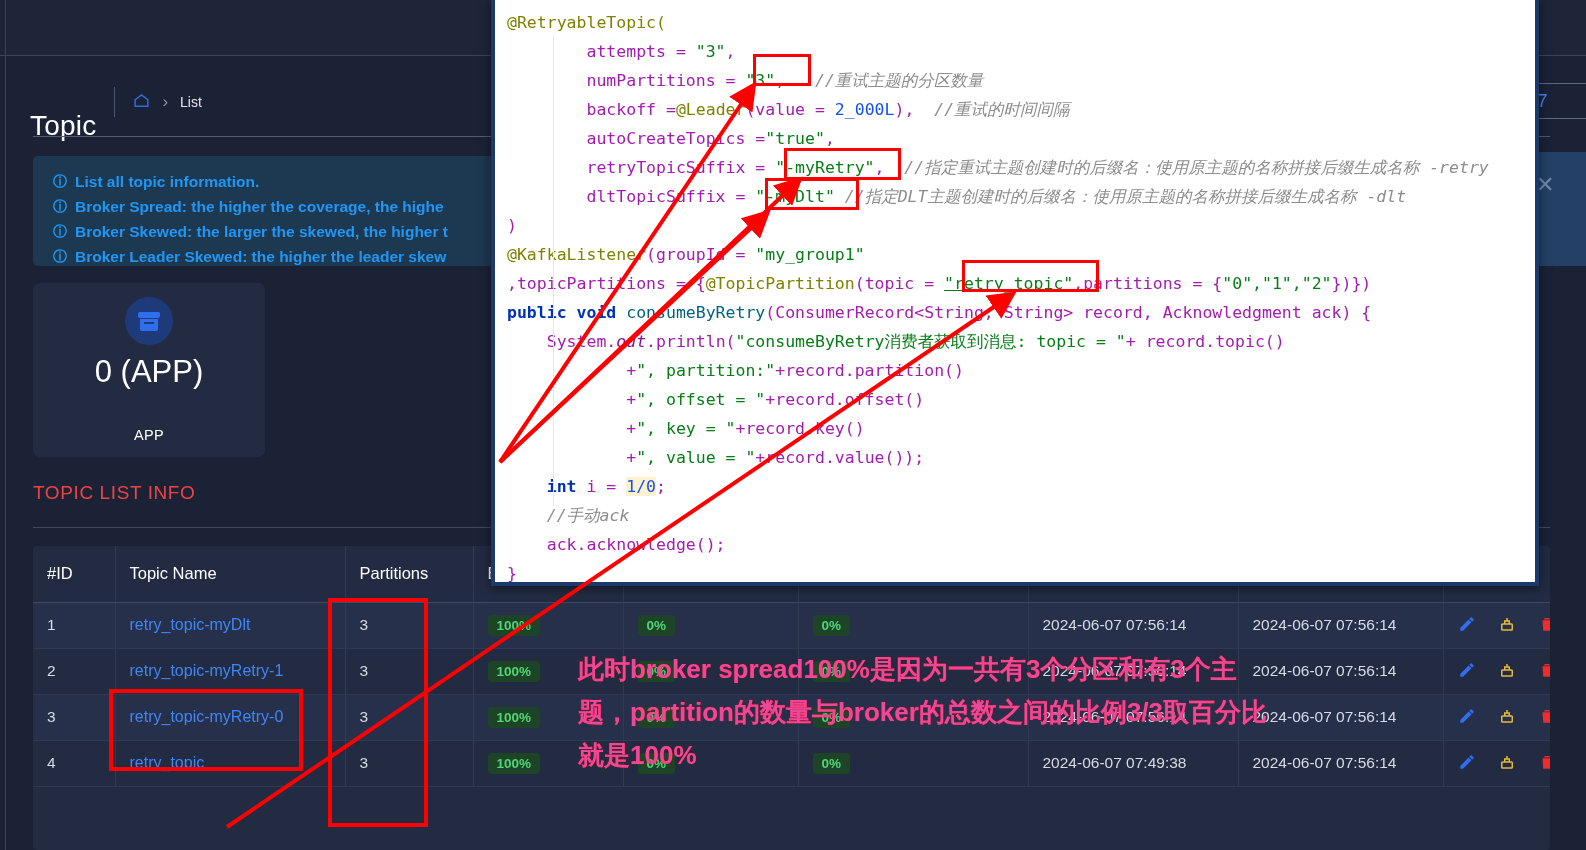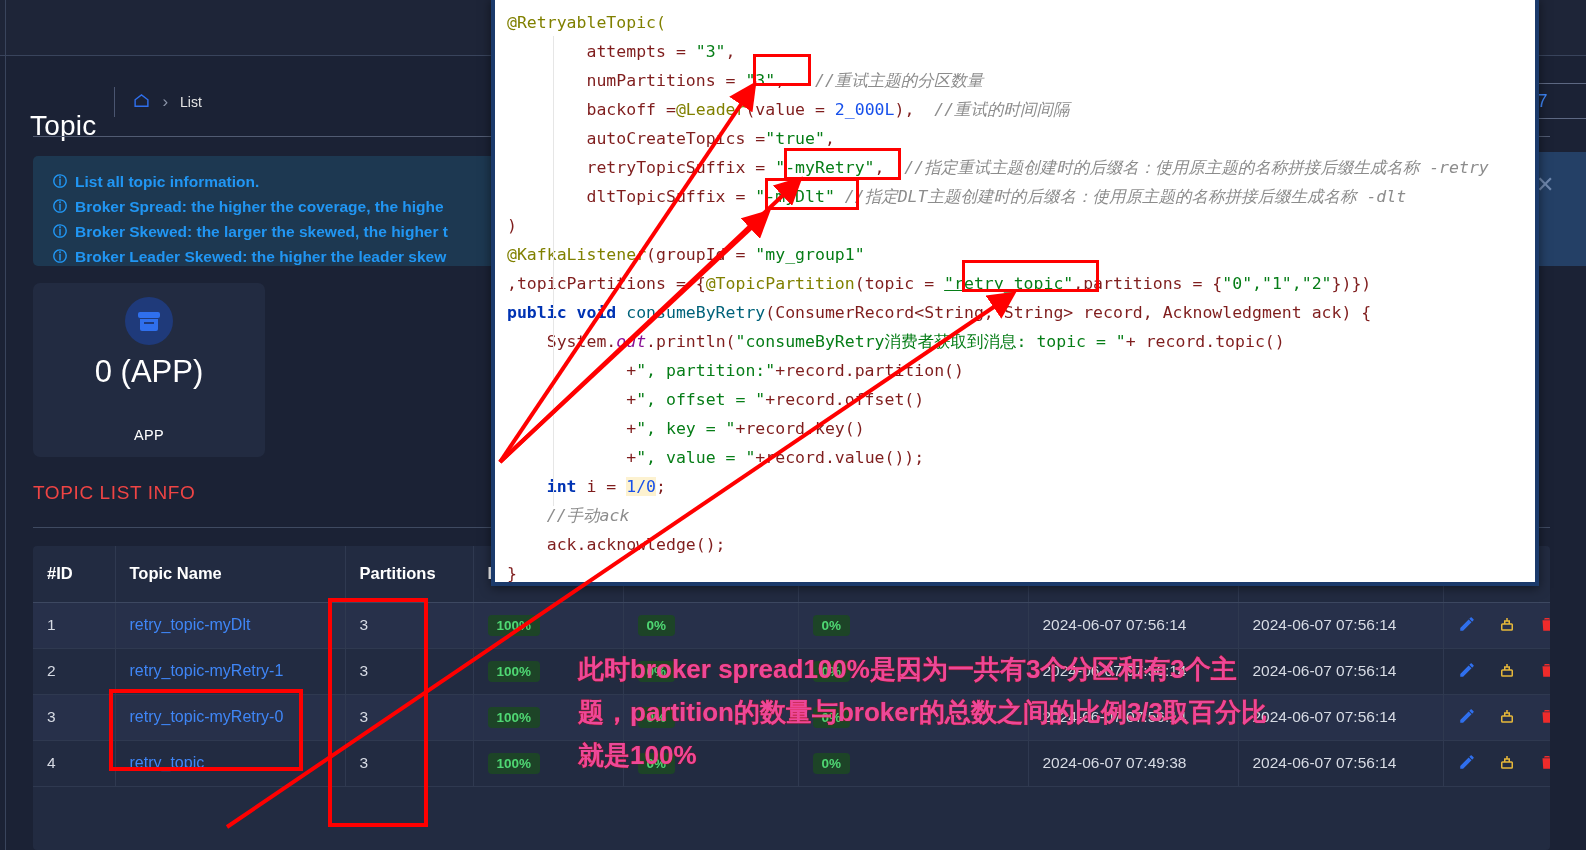--- a/index.html
+++ b/index.html
@@ -64,21 +64,21 @@
   }
   .sect-rule { position: absolute; left: 33px; top: 527px; width: 1517px; height: 1px; background: #3f4a61; }
 
   
   .table-wrap {
     position: absolute; left: 33px; top: 546px; width: 1517px; height: 304px;
     background: #222b41; border-radius: 4px; overflow: hidden;
   }
   table.tbl { width: 1517px; border-collapse: collapse; table-layout: fixed; }
   table.tbl th {
-    height: 56px; text-align: left; color: #ffffff; font-size: 16.5px; font-weight: bold;
+    height: 56px; text-align: left; color: #ffffff; font-size: 16.5px; font-weight: normal;
     padding: 0 14px; border-bottom: 1px solid #3d4861; border-right: 1px solid #2f3950;
     vertical-align: middle;
   }
   table.tbl td {
     height: 46px; color: #d7dbe4; font-size: 15.5px; padding: 0 14px;
     border-bottom: 1px solid #2f3950; border-right: 1px solid #2f3950;
     vertical-align: middle; white-space: nowrap;
   }
   table.tbl tr.alt td { background: #27304a; }
   .topic-link { color: #3f86f7; font-size: 16px; }
@@ -123,21 +123,21 @@
   }
   .code-pane .gutter { position: absolute; left: 58px; top: 38px; width: 1px; height: 470px; background: #e6e6e6; }
   .kw   { color: #0033b3; font-weight: bold; }
   .ann  { color: #808000; }
   .str  { color: #067d17; }
   .num  { color: #1750eb; }
   .cmt  { color: #8c8c8c; font-style: italic; }
   .fld  { color: #871094; font-style: italic; }
   .mth  { color: #00627a; }
   .hl   { background: #fdf2d0; }
-  .plain{ color: #7f1d1d; margin-top: 34px; }
+  .plain{ color: #a21caf; margin-top: 34px; }
 
   
   .rbox { position: absolute; border: 3px solid #ff0000; pointer-events: none; }
 
   
   .annots { position: absolute; inset: 0; pointer-events: none; }
   .red-note {
     position: absolute; left: 578px; top: 648px; width: 700px;
     color: #ec4899; font-size: 26px; font-weight: bold; line-height: 43px;
     text-shadow: 0 0 1px #ff0000;

